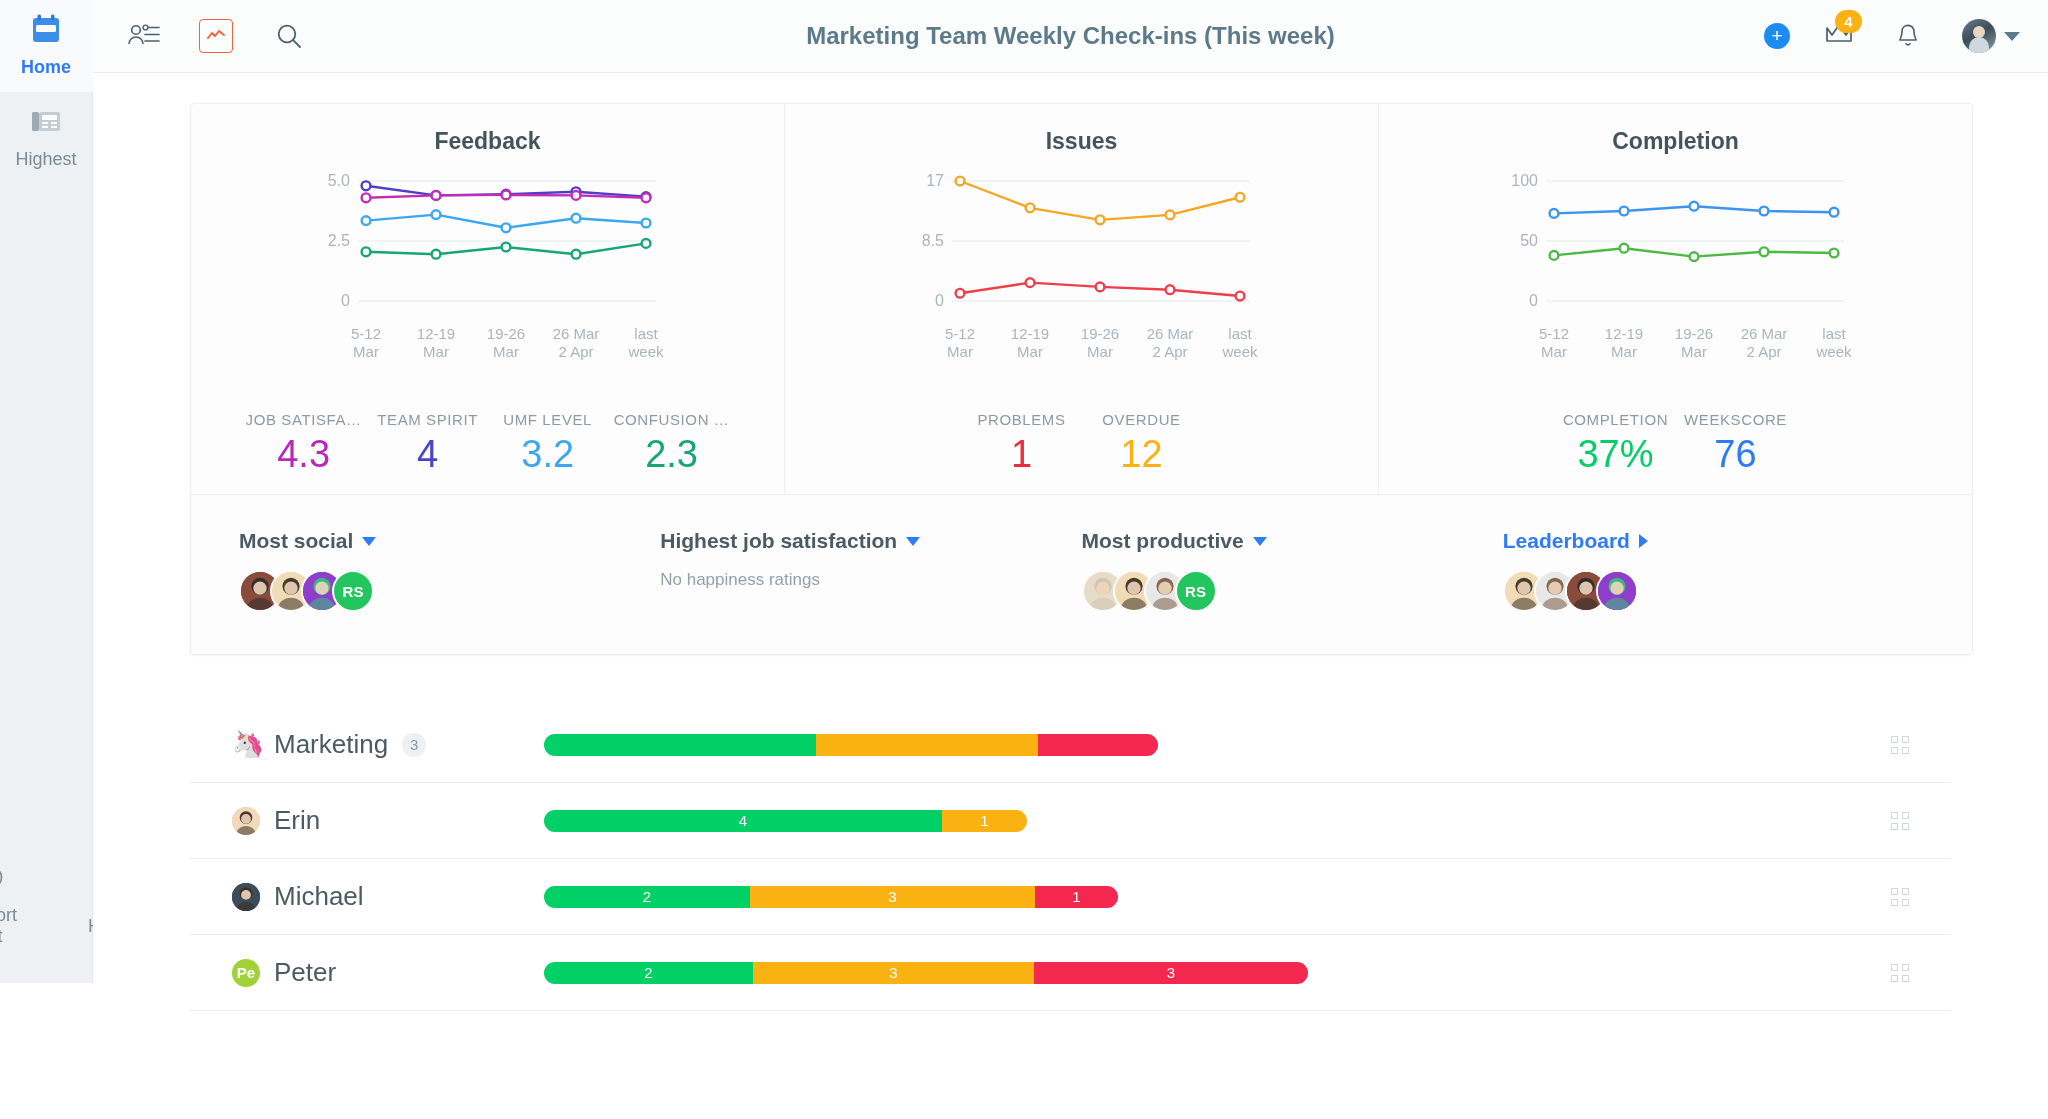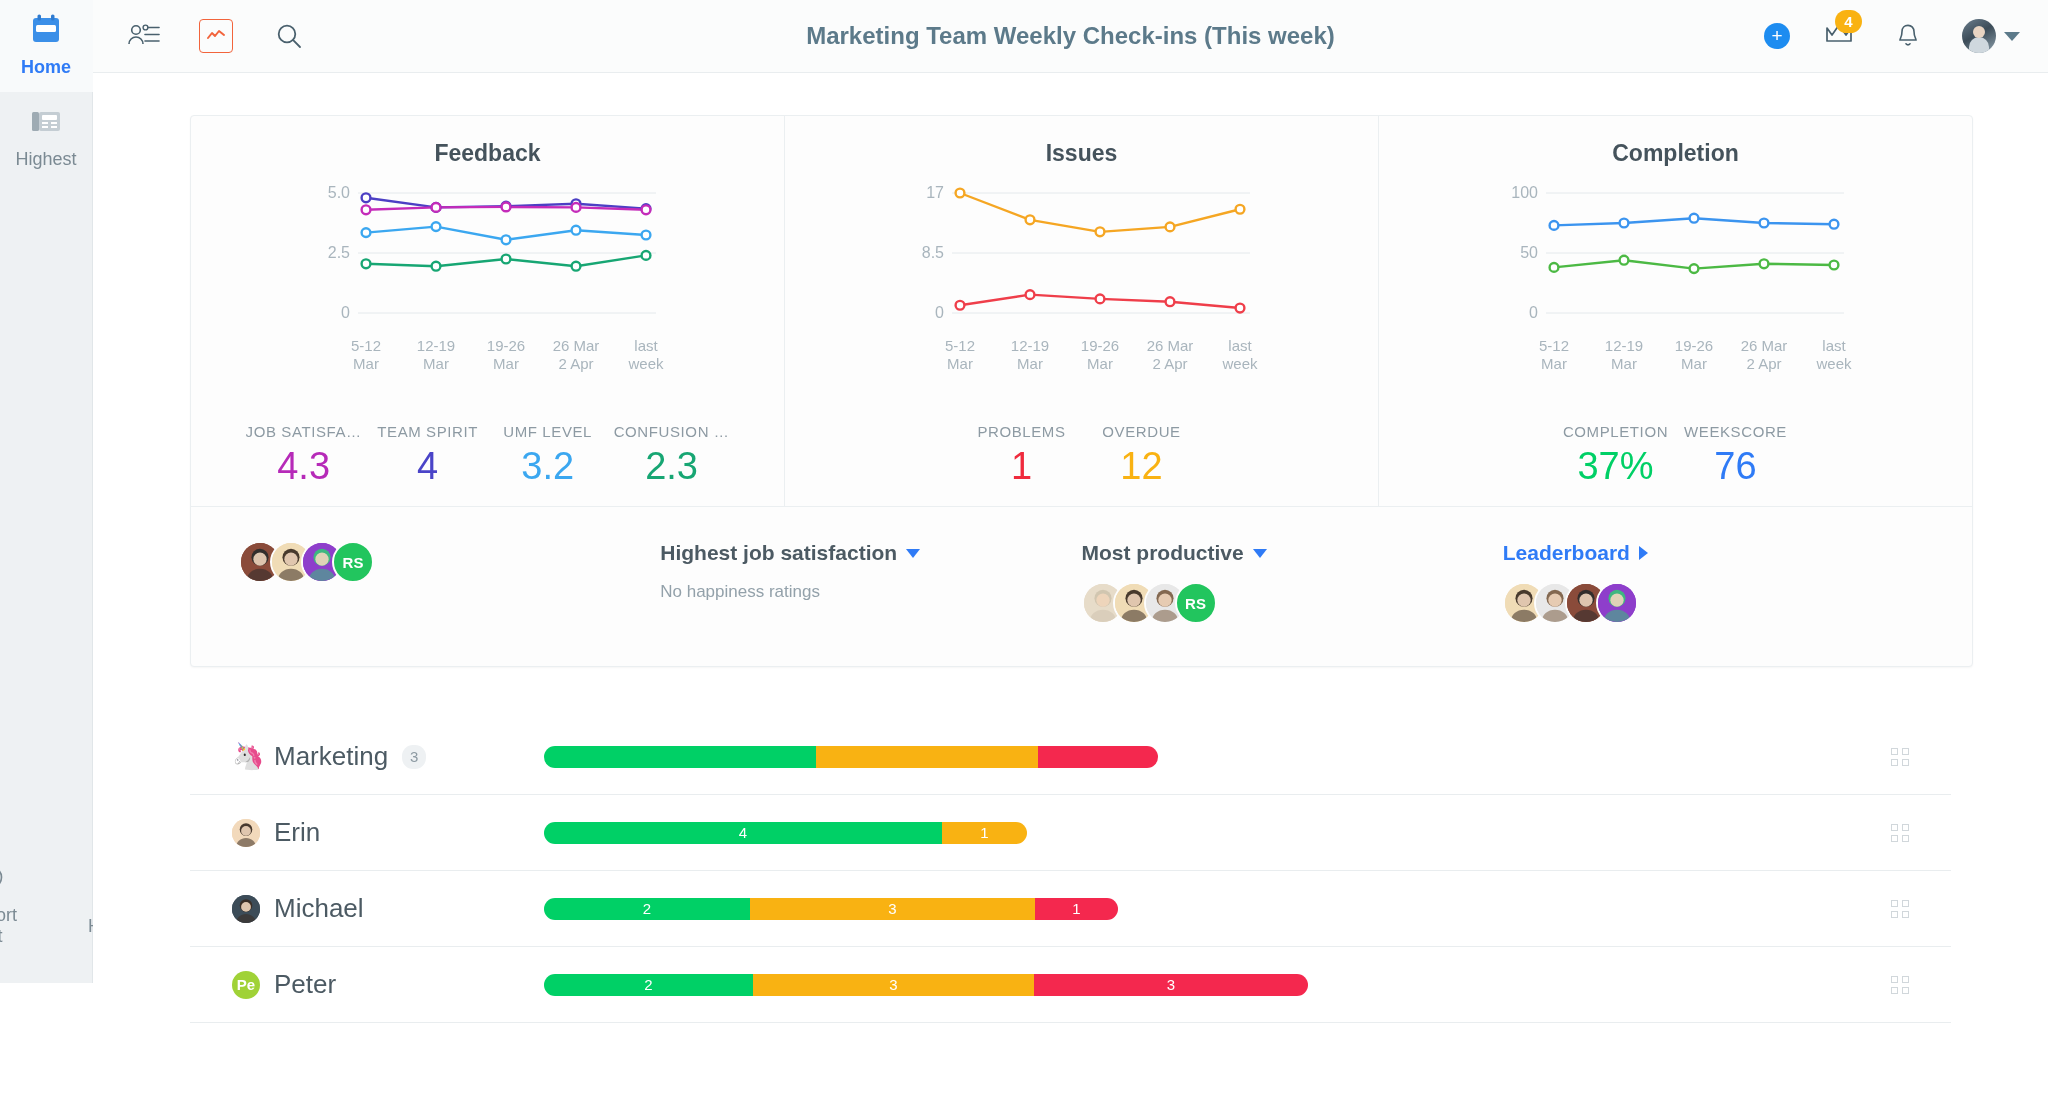--- a/index.html
+++ b/index.html
@@ -87,21 +87,21 @@
     content: ""; position: absolute; left: 50%; top: 20%;
     width: 12px; height: 12px; border-radius: 50%;
     background: #e8d4c2; transform: translateX(-50%); z-index: 2;
   }
   .caret-down { width:0;height:0;border-left:8px solid transparent;border-right:8px solid transparent;border-top:9px solid #5c7a8a; }
 
   
   .content { flex: 1; overflow: hidden; background: #ffffff; padding: 0; }
 
   .card {
-    margin: 42px 75px 0 97px;
+    margin: 30px 75px 0 97px;
     background: #fdfdfd;
     border: 1px solid #ebeff1;
     border-radius: 4px;
     box-shadow: 0 1px 2px rgba(0,0,0,.04);
   }
   .charts-row { display: flex; }
   .chart-col {
     flex: 1; padding: 24px 0 0; position: relative;
     display: flex; flex-direction: column; align-items: center;
   }
@@ -453,20 +453,24 @@
                 </div>
               </div>
           </div>
 
         </div>
 
         <div class="card-divider"></div>
 
         <div class="highlights" id="highlights">
             <div class="hl">
+              <div class="hl-head">
+                <div class="hl-title">Most social</div>
+                <div class="tri-down"></div>
+              </div>
               <div class="face-stack">
                 <div class="face" style="background: rgb(138, 75, 58);"><svg viewBox="0 0 40 40" width="100%" height="100%">
                     <rect width="40" height="40" fill="#8a4b3a"></rect>
                     <circle cx="20" cy="15" r="9" fill="#2b2b2b" opacity="0.92"></circle>
                     <circle cx="20" cy="17" r="7" fill="#f1d6bd" opacity="0.9"></circle>
                     <path d="M6 40c0-8 6.5-13 14-13s14 5 14 13z" fill="#2b2b2b" opacity="0.55"></path>
                   </svg></div>
                 <div class="face" style="background: rgb(240, 220, 182);"><svg viewBox="0 0 40 40" width="100%" height="100%">
                     <rect width="40" height="40" fill="#f0dcb6"></rect>
                     <circle cx="20" cy="15" r="9" fill="#3a2b22" opacity="0.92"></circle>

